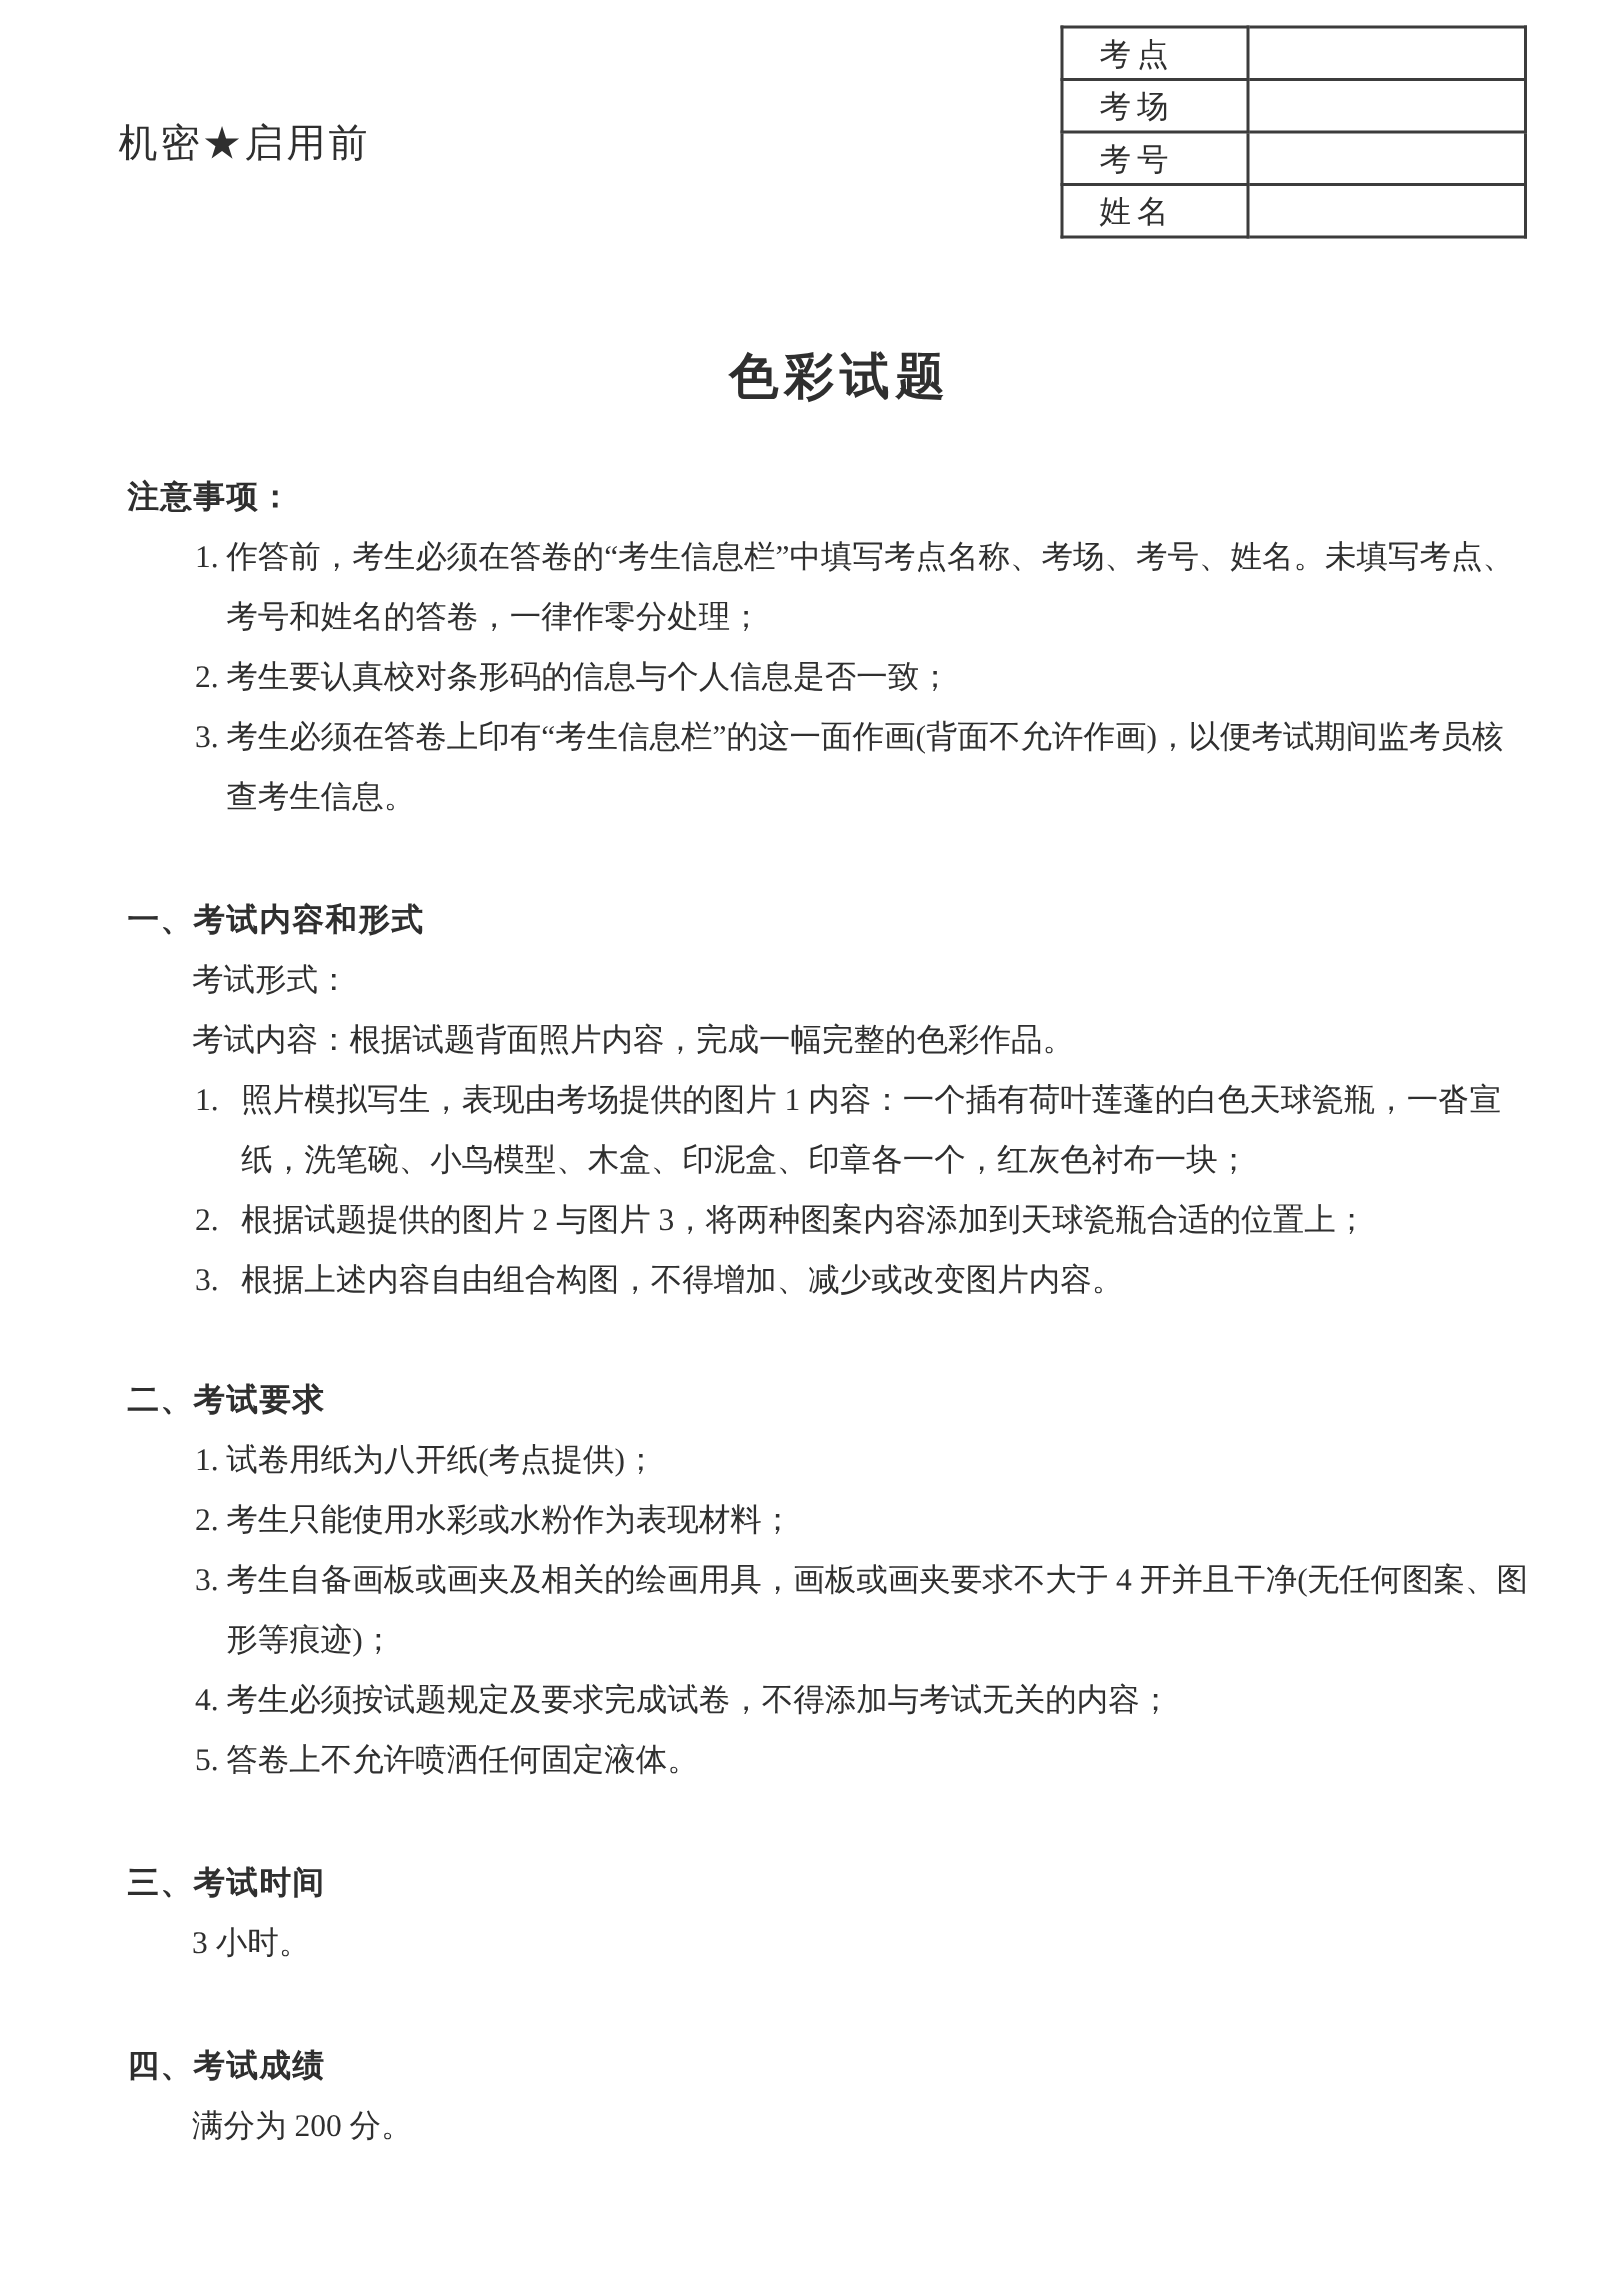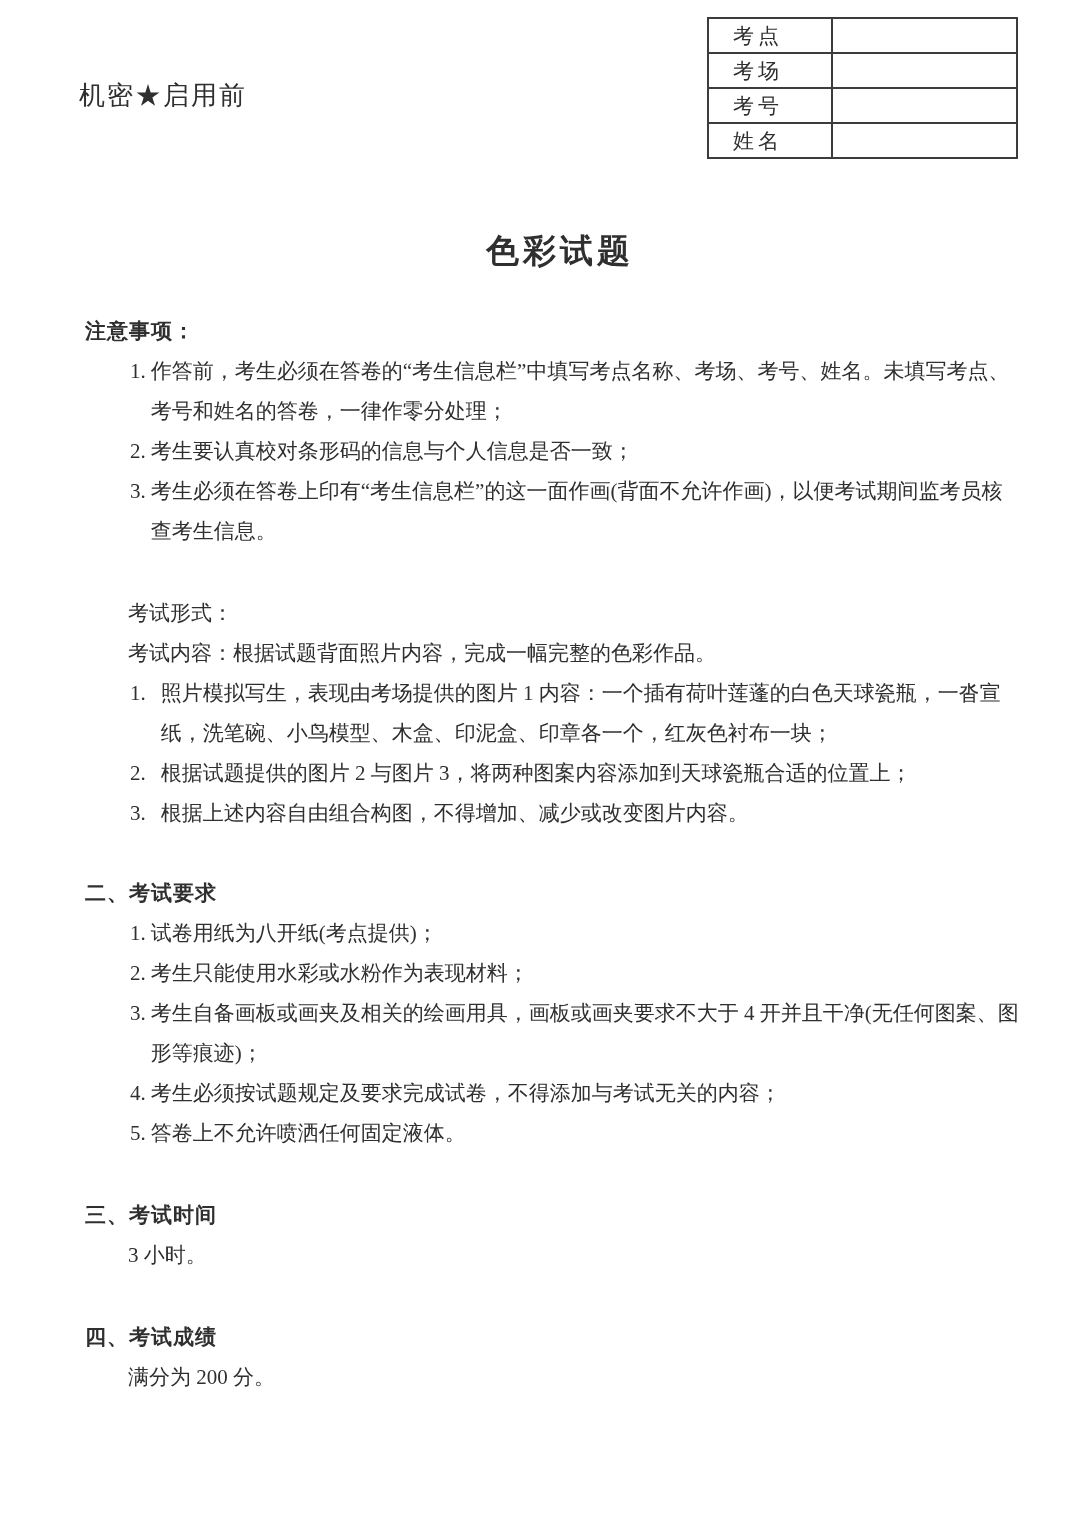--- a/index.html
+++ b/index.html
@@ -113,20 +113,21 @@
         <span class="num">2.</span>
         <span class="text">考生要认真校对条形码的信息与个人信息是否一致；</span>
       </div>
       <div class="num-item">
         <span class="num">3.</span>
         <span class="text">考生必须在答卷上印有“考生信息栏”的这一面作画(背面不允许作画)，以便考试期间监考员核查考生信息。</span>
       </div>
     </div>
 
     <div class="section gap-lg">
+      <div class="section-heading">一、考试内容和形式</div>
       <div class="para">考试形式：</div>
       <div class="para">考试内容：根据试题背面照片内容，完成一幅完整的色彩作品。</div>
       <div class="num-list">
         <div class="num-item wide-gap">
           <span class="num">1.</span>
           <span class="text">照片模拟写生，表现由考场提供的图片 1 内容：一个插有荷叶莲蓬的白色天球瓷瓶，一沓宣纸，洗笔碗、小鸟模型、木盒、印泥盒、印章各一个，红灰色衬布一块；</span>
         </div>
         <div class="num-item wide-gap">
           <span class="num">2.</span>
           <span class="text">根据试题提供的图片 2 与图片 3，将两种图案内容添加到天球瓷瓶合适的位置上；</span>

